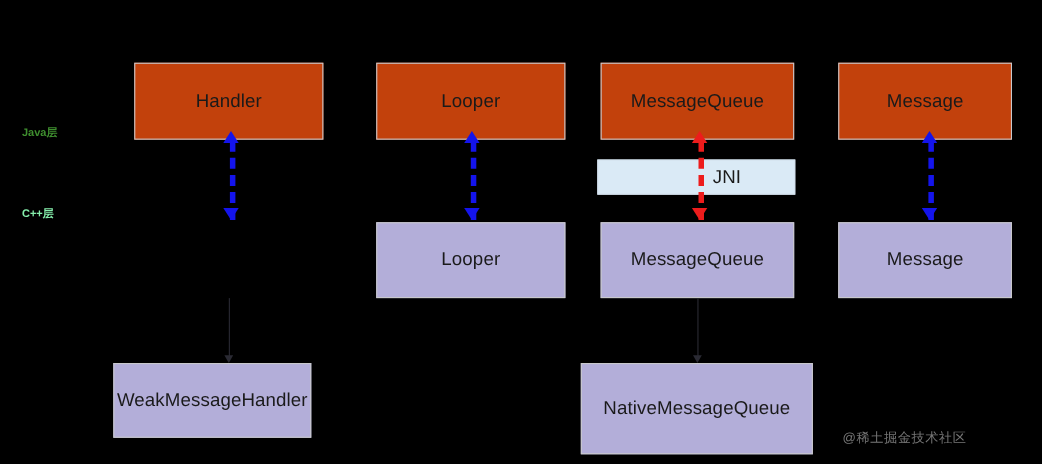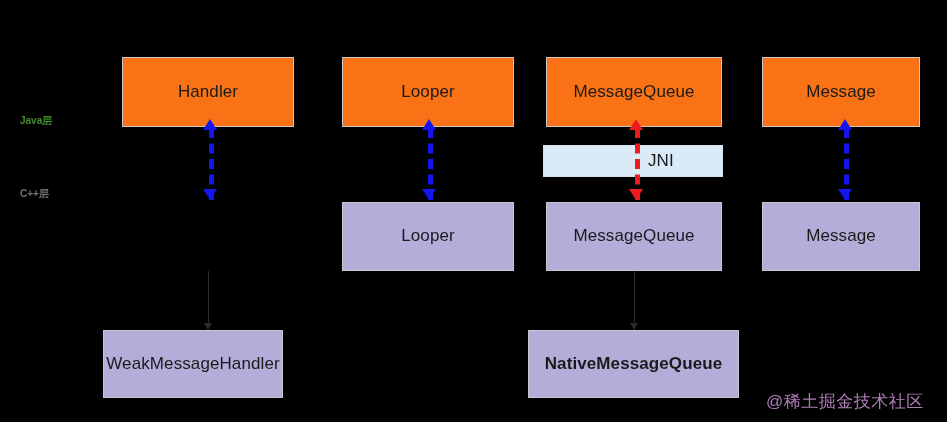--- a/index.html
+++ b/index.html
@@ -26,21 +26,21 @@
     align-items: center;
     justify-content: center;
     color: #1a1a1a;
     font-size: 17px;
     line-height: 1.2;
     letter-spacing: 0.1px;
     text-align: center;
     white-space: nowrap;
   }
   .node.java {
-    background: #f97316;
+    background: #c2410c;
     border: 1px solid #c8c8cc;
   }
   .node.cpp {
     background: #b3aed9;
     border: 1px solid #c8c8cc;
   }
   .node.jni {
     background: #daeaf6;
     border: 1px solid #d4e2ee;
     font-size: 17px;
@@ -49,21 +49,21 @@
   }
 
   
   .legend-item {
     position: absolute;
     font-size: 10px;
     font-weight: bold;
     white-space: nowrap;
   }
   .legend-java { color: #3f8f2f; }
-  .legend-cpp  { color: #737373; }
+  .legend-cpp  { color: #86efac; }
 
   
   .conn {
     position: absolute;
   }
   
   .dashline {
     position: absolute;
     width: 0;
     border-left-width: 5px;
@@ -96,22 +96,22 @@
     width: 0;
     height: 0;
     border-left: 4px solid transparent;
     border-right: 4px solid transparent;
     border-top: 7px solid #2a2a33;
   }
 
   
   #watermark {
     position: absolute;
-    font-size: 17px;
-    color: #f0abfc;
+    font-size: 12px;
+    color: #a3a3a3;
     opacity: 0.72;
     white-space: nowrap;
     letter-spacing: 0.5px;
     text-align: center;
   }
 </style>
 </head>
 <body>
 
 <div id="canvas">
@@ -132,21 +132,21 @@
 
 
   <div class="node cpp" style="left:342px; top:202px; width:172px; height:69px;">Looper</div>
 
   <div class="node cpp" style="left:546px; top:202px; width:176px; height:69px;">MessageQueue</div>
 
   <div class="node cpp" style="left:762px; top:202px; width:158px; height:69px;">Message</div>
 
   <div class="node cpp" style="left:103px; top:330px; width:180px; height:68px;">WeakMessageHandler</div>
 
-  <div class="node cpp" style="left:528px; top:330px; width:211px; height:68px;font-weight:bold;">NativeMessageQueue</div>
+  <div class="node cpp" style="left:528px; top:330px; width:211px; height:83px;">NativeMessageQueue</div>
 
   <div class="conn">
     <div class="head up blue" style="left:203px; top:119px;"></div>
     <div class="dashline blue" style="left:209px; top:128px; height:72px;"></div>
     <div class="head down blue" style="left:203px; top:189px;"></div>
   </div>
 
   <div class="conn">
     <div class="head up blue" style="left:422px; top:119px;"></div>
     <div class="dashline blue" style="left:428px; top:128px; height:72px;"></div>

